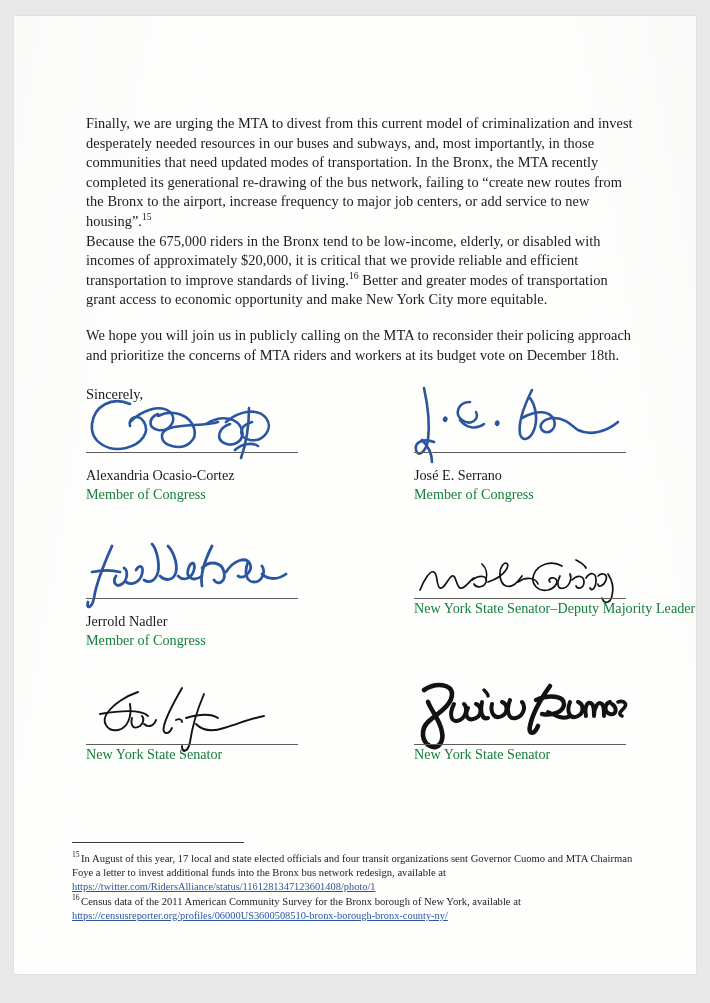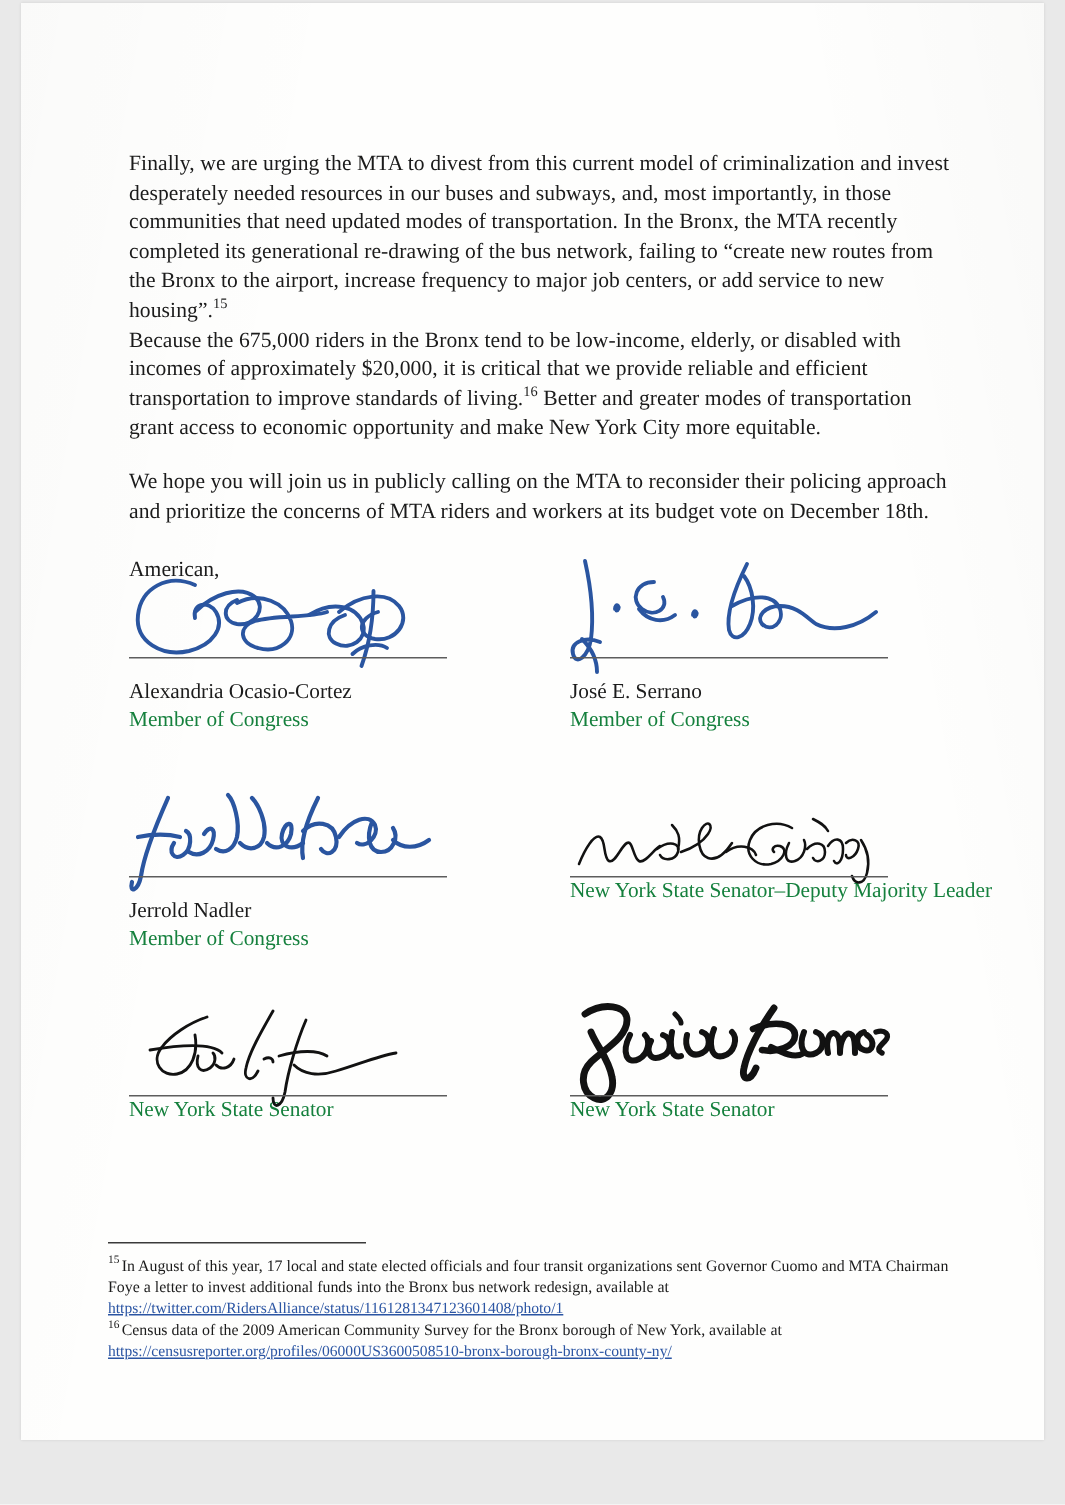--- a/index.html
+++ b/index.html
@@ -19,21 +19,21 @@
   .scan-backdrop {
     position: absolute;
     inset: 0;
     background: #e9e9e9;
   }
 
   
   .page {
     position: absolute;
     left: 14px;
-    top: 2px;
+    top: 16px;
     width: 682px;
     height: 958px;
     background: #fdfdfc;
     box-shadow: 0 0 2px rgba(0,0,0,0.10);
   }
   .page-inner {
     position: absolute;
     left: 0; top: 0; right: 0; bottom: 0;
     background:
       linear-gradient(100deg, rgba(0,0,0,0.016) 0%, rgba(0,0,0,0) 26%),
@@ -70,21 +70,21 @@
 
   
   .sig-grid {
     position: absolute;
     left: 72px;
     top: 374px;
     width: 608px;
   }
   .sig-row {
     display: flex;
-    gap: 82px;
+    gap: 116px;
     margin-bottom: 31px;
   }
   .sig-block {
     width: 212px;
     position: relative;
   }
   .sig-ink {
     height: 62px;
     position: relative;
     overflow: visible;
@@ -155,21 +155,21 @@
   <div class="page-inner"></div>
 
   <div class="content">
 
     <p class="para"><span>Finally, we are urging the MTA to divest from this current model of criminalization and invest desperately needed resources in our buses and subways, and, most importantly, in those communities that need updated modes of transportation. In the Bronx, the MTA recently completed its generational re-drawing of the bus network, failing to “create new routes from the Bronx to the airport, increase frequency to major job centers, or add service to new housing”.</span><sup class="fn">15</sup><br>
       <span>Because the 675,000 riders in the Bronx tend to be low-income, elderly, or disabled with incomes of approximately $20,000, it is critical that we provide reliable and efficient transportation to improve standards of living.</span><sup class="fn">16</sup><span> Better and greater modes of transportation grant access to economic opportunity and make New York City more equitable.</span>
     </p>
 
     <p class="para">We hope you will join us in publicly calling on the MTA to reconsider their policing approach and prioritize the concerns of MTA riders and workers at its budget vote on December 18th.</p>
 
-    <p class="sincerely">American,</p>
+    <p class="sincerely">Sincerely,</p>
   </div>
 
   <div class="sig-grid">
 
     <div class="sig-row">
 
       <div class="sig-block">
         <div class="sig-ink">
           <svg width="214" height="76" viewBox="0 0 214 76">
             <g fill="none" stroke="#2a55a0" stroke-width="2.6" stroke-linecap="round" stroke-linejoin="round">
@@ -311,18 +311,18 @@
   <div class="footnotes">
     <div class="fn-sep"></div>
 
     <div class="fn-item">
       <sup>15</sup><span>In August of this year, 17 local and state elected officials and four transit organizations sent Governor Cuomo and MTA Chairman Foye a letter to invest additional funds into the Bronx bus network redesign, available at</span>
       <br>
       <a class="fn-link" href="#">https://twitter.com/RidersAlliance/status/1161281347123601408/photo/1</a>
     </div>
 
     <div class="fn-item">
-      <sup>16</sup><span>Census data of the 2009 American Community Survey for the Bronx borough of New York, available at</span>
+      <sup>16</sup><span>Census data of the 2011 American Community Survey for the Bronx borough of New York, available at</span>
       <br>
       <a class="fn-link" href="#">https://censusreporter.org/profiles/06000US3600508510-bronx-borough-bronx-county-ny/</a>
     </div>
   </div>
 </div>
 
 </body></html>

